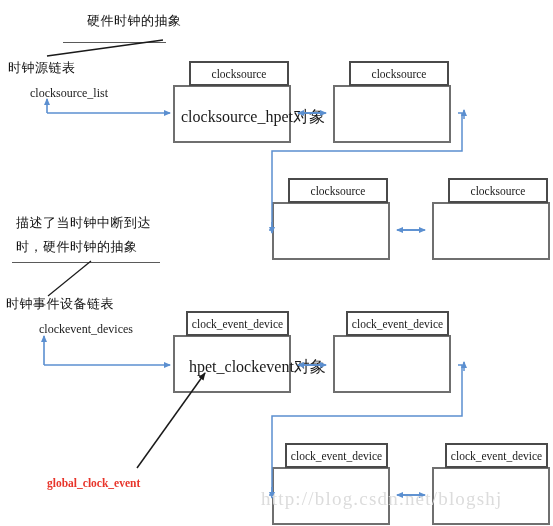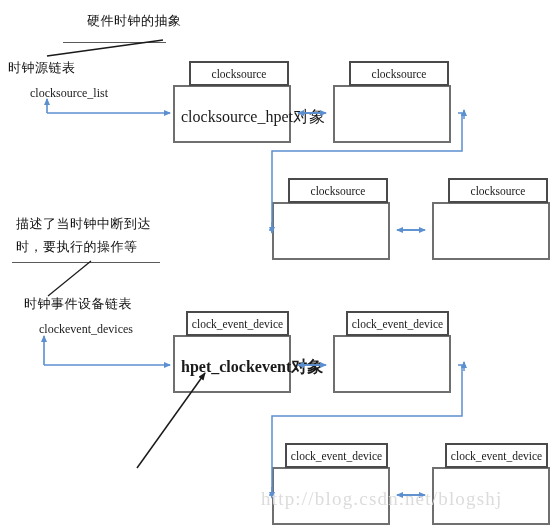--- a/index.html
+++ b/index.html
@@ -136,35 +136,36 @@
     <div class="node-header" style="left:16px; top:0px; width:100px; height:25px;">clocksource</div>
     <div class="node-text" style="left:8px; top:46px;"></div>
   </div>
 
   <div class="node" style="left:432px; top:178px; width:118px; height:82px;">
     <div class="node-body" style="width:118px; height:58px;"></div>
     <div class="node-header" style="left:16px; top:0px; width:100px; height:25px;">clocksource</div>
     <div class="node-text" style="left:8px; top:46px;"></div>
   </div>
 
-  <div class="lbl lbl-cn" style="left:16px; top:215px;">描述了当时钟中断到达</div>
-
-  <div class="lbl lbl-cn" style="left:16px; top:238px;">时，要执行的操作等</div>
+  <div class="lbl lbl-cn" style="left:16px; top:215px;font-family:Liberation Mono, monospace;">描述了当时钟中断到达</div>
+
+  <div class="lbl lbl-cn" style="left:16px; top:238px;">时，硬件时钟的抽象</div>
 
   <div class="rule" style="left:12px; top:262px; width:148px;"></div>
 
-  <div class="lbl lbl-cn" style="left:6px; top:295px;margin-left:18px;">时钟事件设备链表</div>
+  <div class="lbl lbl-cn" style="left:6px; top:295px;">时钟事件设备链表</div>
 
   <div class="lbl lbl-mono" style="left:27px; top:321px;margin-left:12px;">clockevent_devices</div>
 
+  <div class="lbl lbl-red" style="left:47px; top:476px;">global_clock_event</div>
 
   <div class="node" style="left:173px; top:311px; width:118px; height:82px;">
     <div class="node-body" style="width:118px; height:58px;"></div>
     <div class="node-header" style="left:13px; top:0px; width:103px; height:25px;">clock_event_device</div>
-    <div class="node-text" style="left:8px; top:46px;font-weight:bold;">hpet_clockevent对象</div>
+    <div class="node-text" style="left:16px; top:46px;">hpet_clockevent对象</div>
   </div>
 
   <div class="node" style="left:333px; top:311px; width:118px; height:82px;">
     <div class="node-body" style="width:118px; height:58px;"></div>
     <div class="node-header" style="left:13px; top:0px; width:103px; height:25px;">clock_event_device</div>
     <div class="node-text" style="left:8px; top:46px;"></div>
   </div>
 
   <div class="node" style="left:272px; top:443px; width:118px; height:82px;">
     <div class="node-body" style="width:118px; height:58px;"></div>

